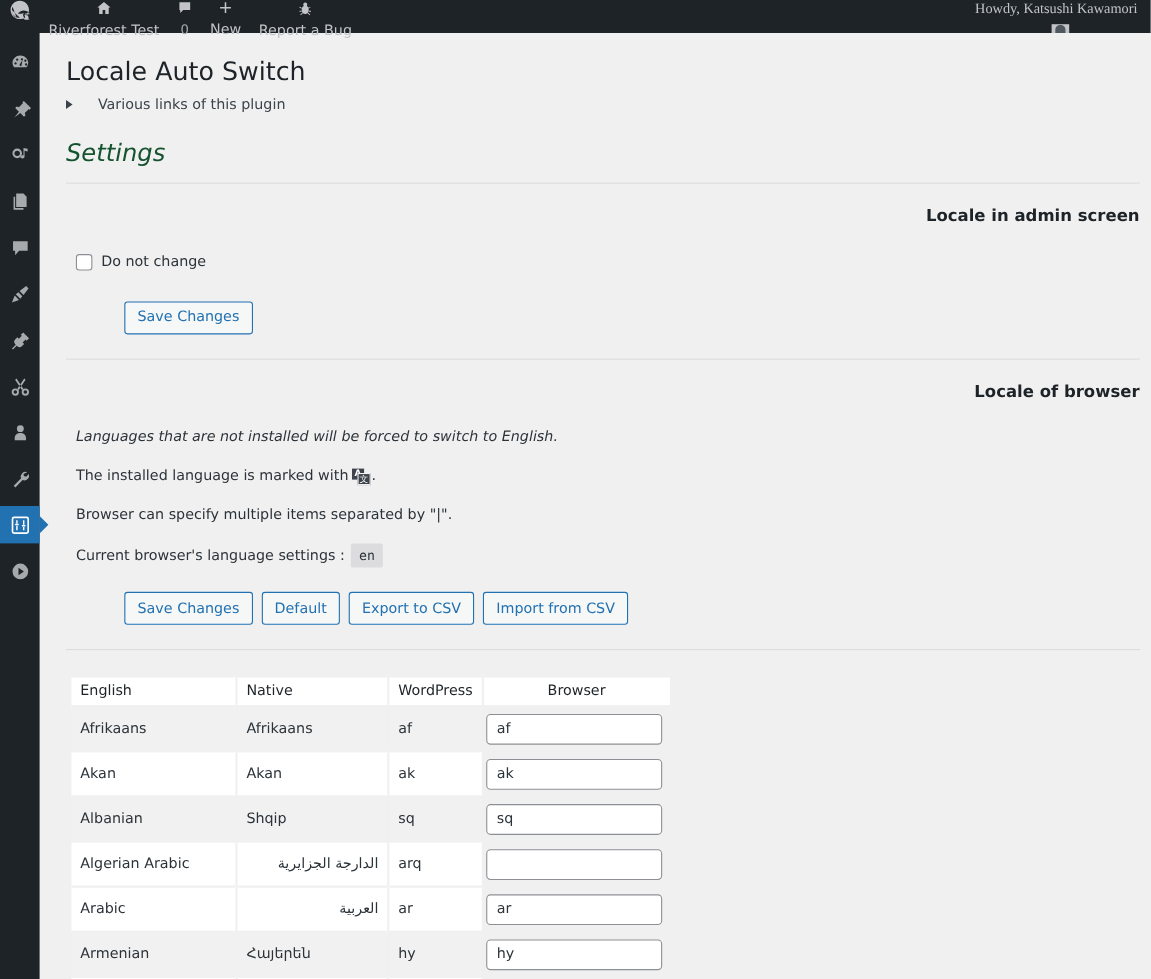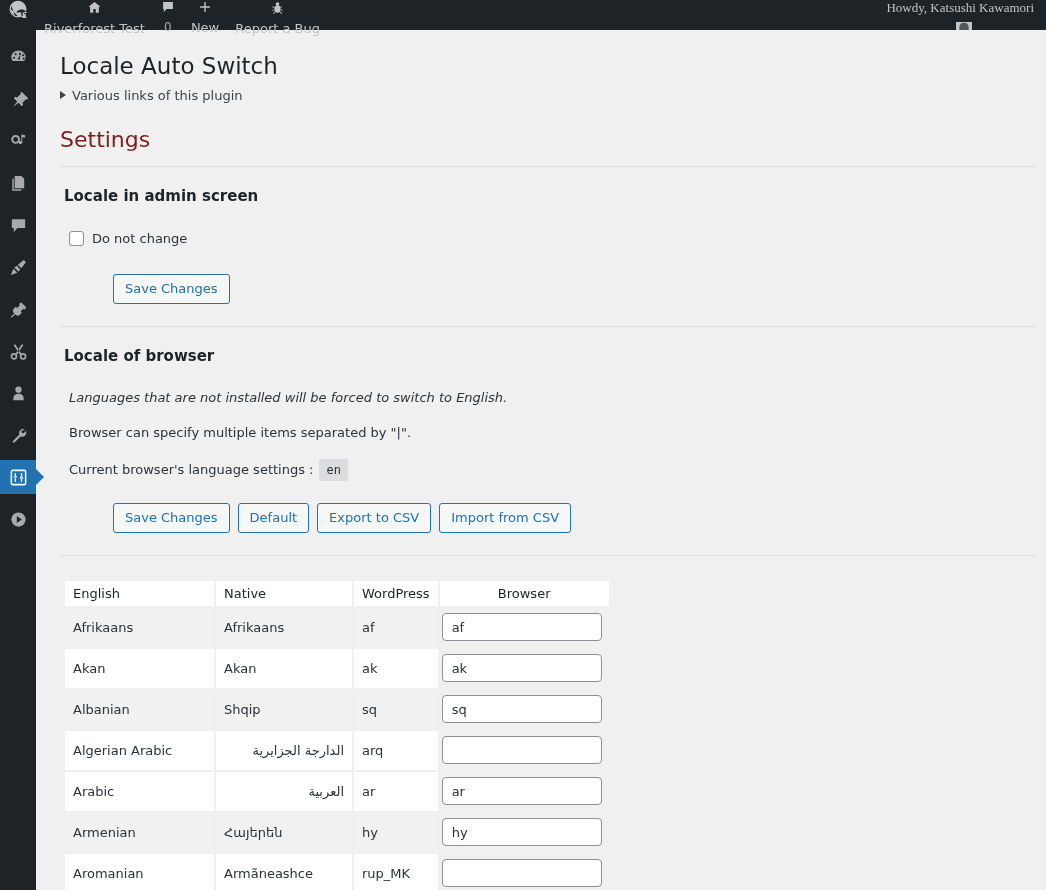--- a/index.html
+++ b/index.html
@@ -82,46 +82,48 @@
     font-size: 23px;
     font-weight: 400;
     color: #1d2327;
     margin: 22px 0 6px 0;
     line-height: 1.3;
   }
   .links-summary {
     font-size: 13px;
     color: #3c434a;
     margin: 0 0 4px 0;
-    display: flex; align-items: center; gap: 6px;
+    display: flex; align-items: center; gap: 23px;
     cursor: pointer;
   }
   .tri {
     width: 0; height: 0;
     border-style: solid;
     border-width: 4px 0 4px 6px;
     border-color: transparent transparent transparent #3c434a;
     display: inline-block;
   }
   h2.sec-title {
     font-size: 22px;
     font-weight: 400;
-    color: #7f1d1d;
+    color: #14532d;
     margin: 24px 0 0 0;
+    font-style: italic;
   }
   hr.rule {
     border: 0;
     border-top: 1px solid #dcdcde;
     margin: 14px 0 0 0;
   }
   h3.sub-title {
     font-size: 15px;
     font-weight: bold;
     color: #1d2327;
     margin: 20px 0 0 4px;
+    text-align: right;
   }
 
   .check-row {
     display: flex; align-items: center;
     gap: 8px;
     margin: 26px 0 0 9px;
     font-size: 13px;
     color: #2c3338;
   }
   .cbox {
@@ -431,20 +433,28 @@
     <div class="btn-row btn-save-admin">
       <button class="btn">Save Changes</button>
     </div>
 
     <hr class="rule" style="margin-top:22px">
 
     <h3 class="sub-title">Locale of browser</h3>
 
     <div class="para p1">Languages that are not installed will be forced to switch to English.</div>
 
+    <div class="para">
+      <span>The installed language is marked with</span>
+      <span class="trans-ico">
+        <span class="sq1">A</span>
+        <span class="sq2">文</span>
+      </span>
+      <span>.</span>
+    </div>
 
     <div class="para">Browser can specify multiple items separated by "|".</div>
 
     <div class="para">
       <span>Current browser's language settings :</span>
       <span class="code-badge">en</span>
     </div>
 
     <div class="btn-row" style="margin-top:22px">
       <button class="btn">Save Changes</button>

